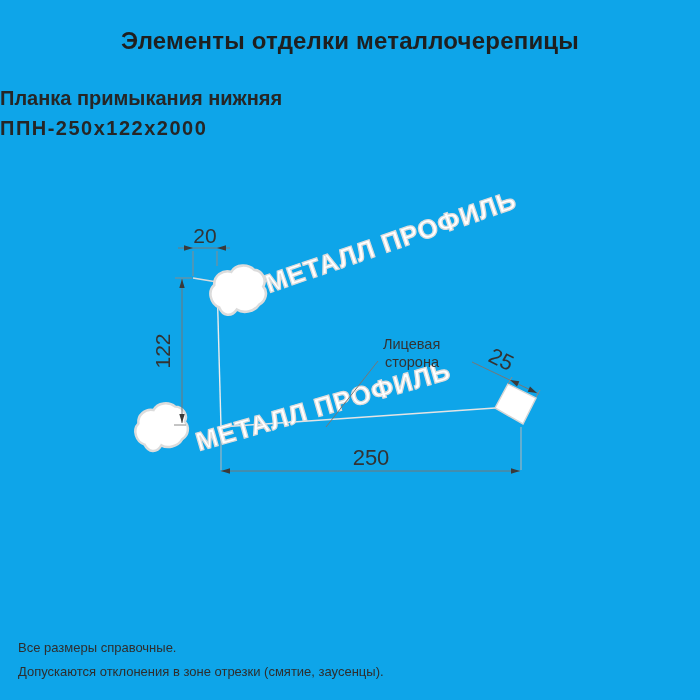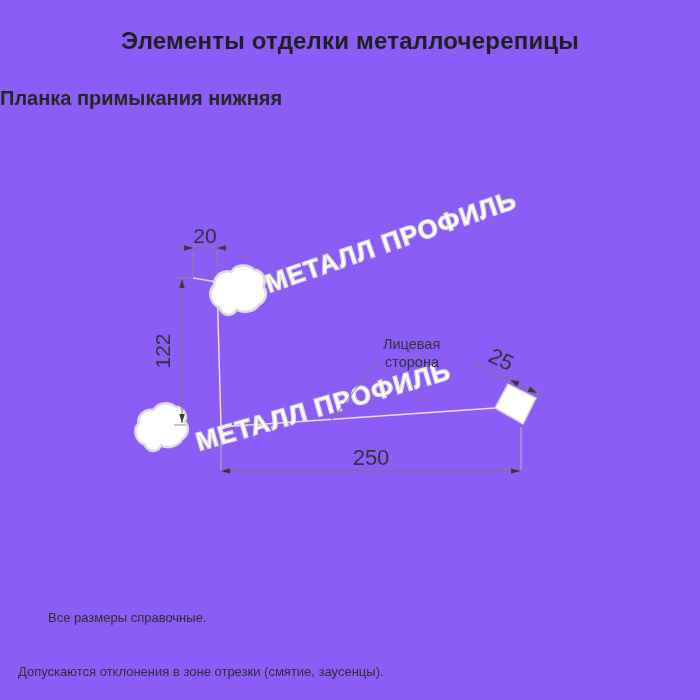--- a/index.html
+++ b/index.html
@@ -1,58 +1,59 @@
 <!DOCTYPE html>
 <html><head>
 <meta charset="utf-8">
 <style>
   html,body{margin:0;padding:0;background:#ffffff;}
   .canvas{
     position:relative;
     width:700px;height:700px;
-    background:#8b5cf6;
+    background:#0ea5e9;
     font-family:"Liberation Sans", sans-serif;
     overflow:hidden;
   }
   .title{
     position:absolute;top:27px;left:0;right:0;
     text-align:center;
     font-size:24px;font-weight:bold;color:#1f1f1f;
     letter-spacing:0.2px;
   }
   .subtitle{
     position:absolute;left:0;right:0;
     text-align:left;
     font-size:20px;font-weight:bold;color:#262626;
   }
   .subtitle.name{top:87px;}
   .subtitle.code{top:117px;letter-spacing:1.5px;}
   .footer{
     position:absolute;left:18px;
     font-size:13px;color:#2e2e2e;
   }
-  .footer.n1{top:610px;margin-left:30px;}
+  .footer.n1{top:640px;}
   .footer.n2{top:664px;}
   svg.diagram{position:absolute;left:0;top:0;}
   svg text{font-family:"Liberation Sans", sans-serif;}
   .dimtext{font-size:21px;fill:#333333;}
   .dimtext.big{font-size:22px;}
   .facetext{font-size:14.5px;fill:#333333;}
   .wmtext{
     font-size:26px;font-weight:bold;letter-spacing:1px;
     fill:#ffffff;stroke:#dcdcdc;stroke-width:1.3px;
   }
 </style>
 </head>
 <body>
 
 <div class="canvas">
 
   <div class="title">Элементы отделки металлочерепицы</div>
   <div class="subtitle name">Планка примыкания нижняя</div>
+  <div class="subtitle code">ППН-250х122х2000</div>
 
   <svg class="diagram" width="700" height="700" viewBox="0 0 700 700">
 
     <g>
       <path d="M193,278 L217,282" stroke="#dcdcdc" stroke-width="1.5" fill="none"></path>
       <path d="M217,282 L221,427" stroke="#ececec" stroke-width="1.4" fill="none"></path>
       <path d="M221,427 L495,408" stroke="#e4e4e4" stroke-width="1.4" fill="none"></path>
       <path d="M495,408 L508,384 L536,398 L523,424 Z" stroke="#d6d6d6" stroke-width="1.5" fill="#ffffff"></path>
     </g>
 

